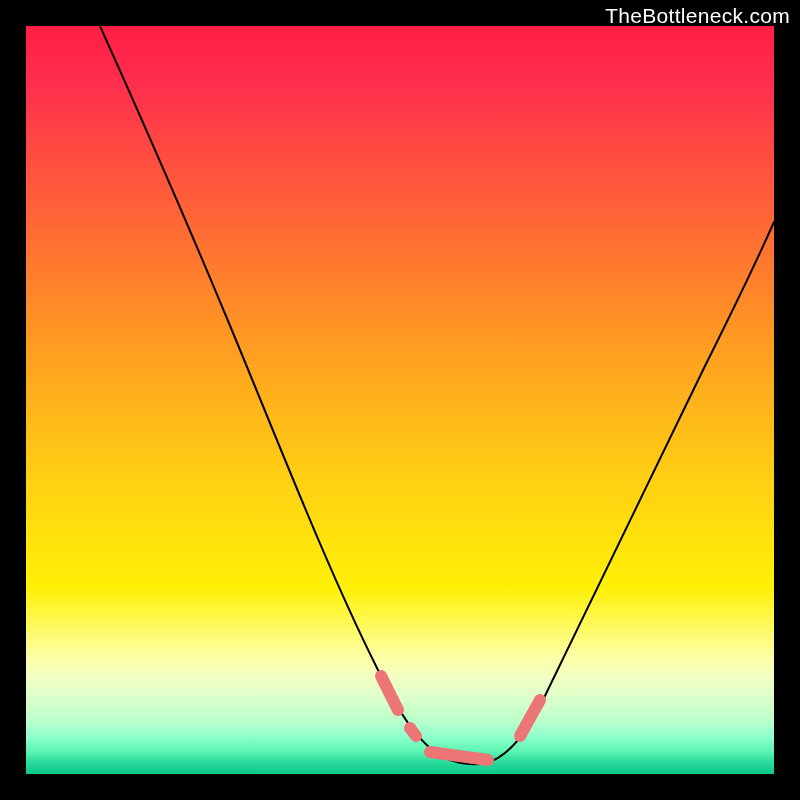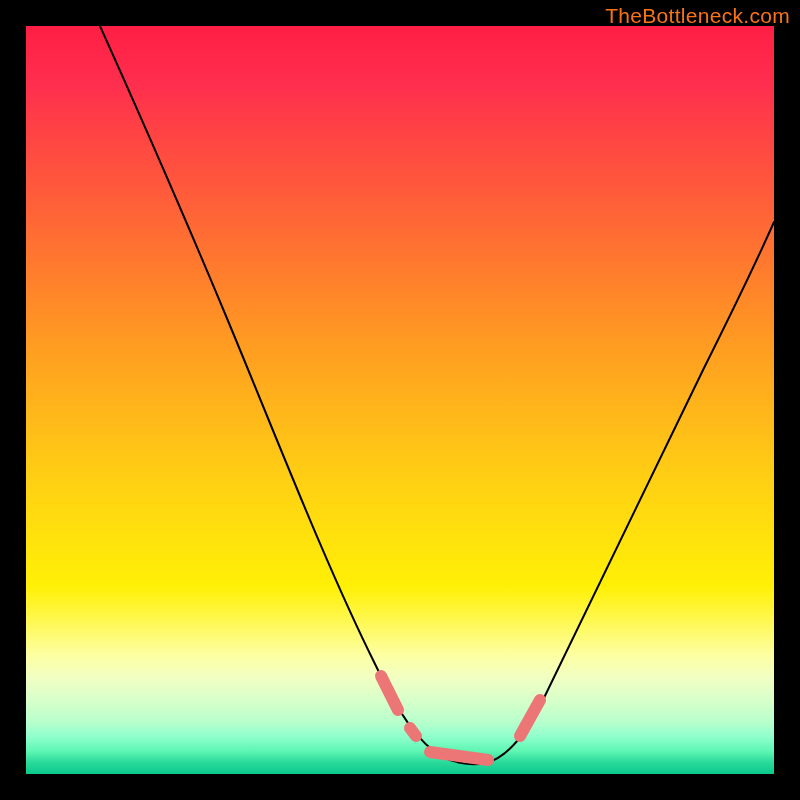--- a/index.html
+++ b/index.html
@@ -52,21 +52,21 @@
     left: 0;
     top: 0;
     width: 748px;
     height: 748px;
     display: block;
   }
   .watermark {
     position: absolute;
     top: 4px;
     right: 10px;
-    color: #f97316;
+    color: #ffffff;
     font-size: 21px;
     letter-spacing: 0.3px;
     font-weight: 400;
     user-select: none;
   }
 </style>
 </head>
 <body>
 
 <div class="frame">

